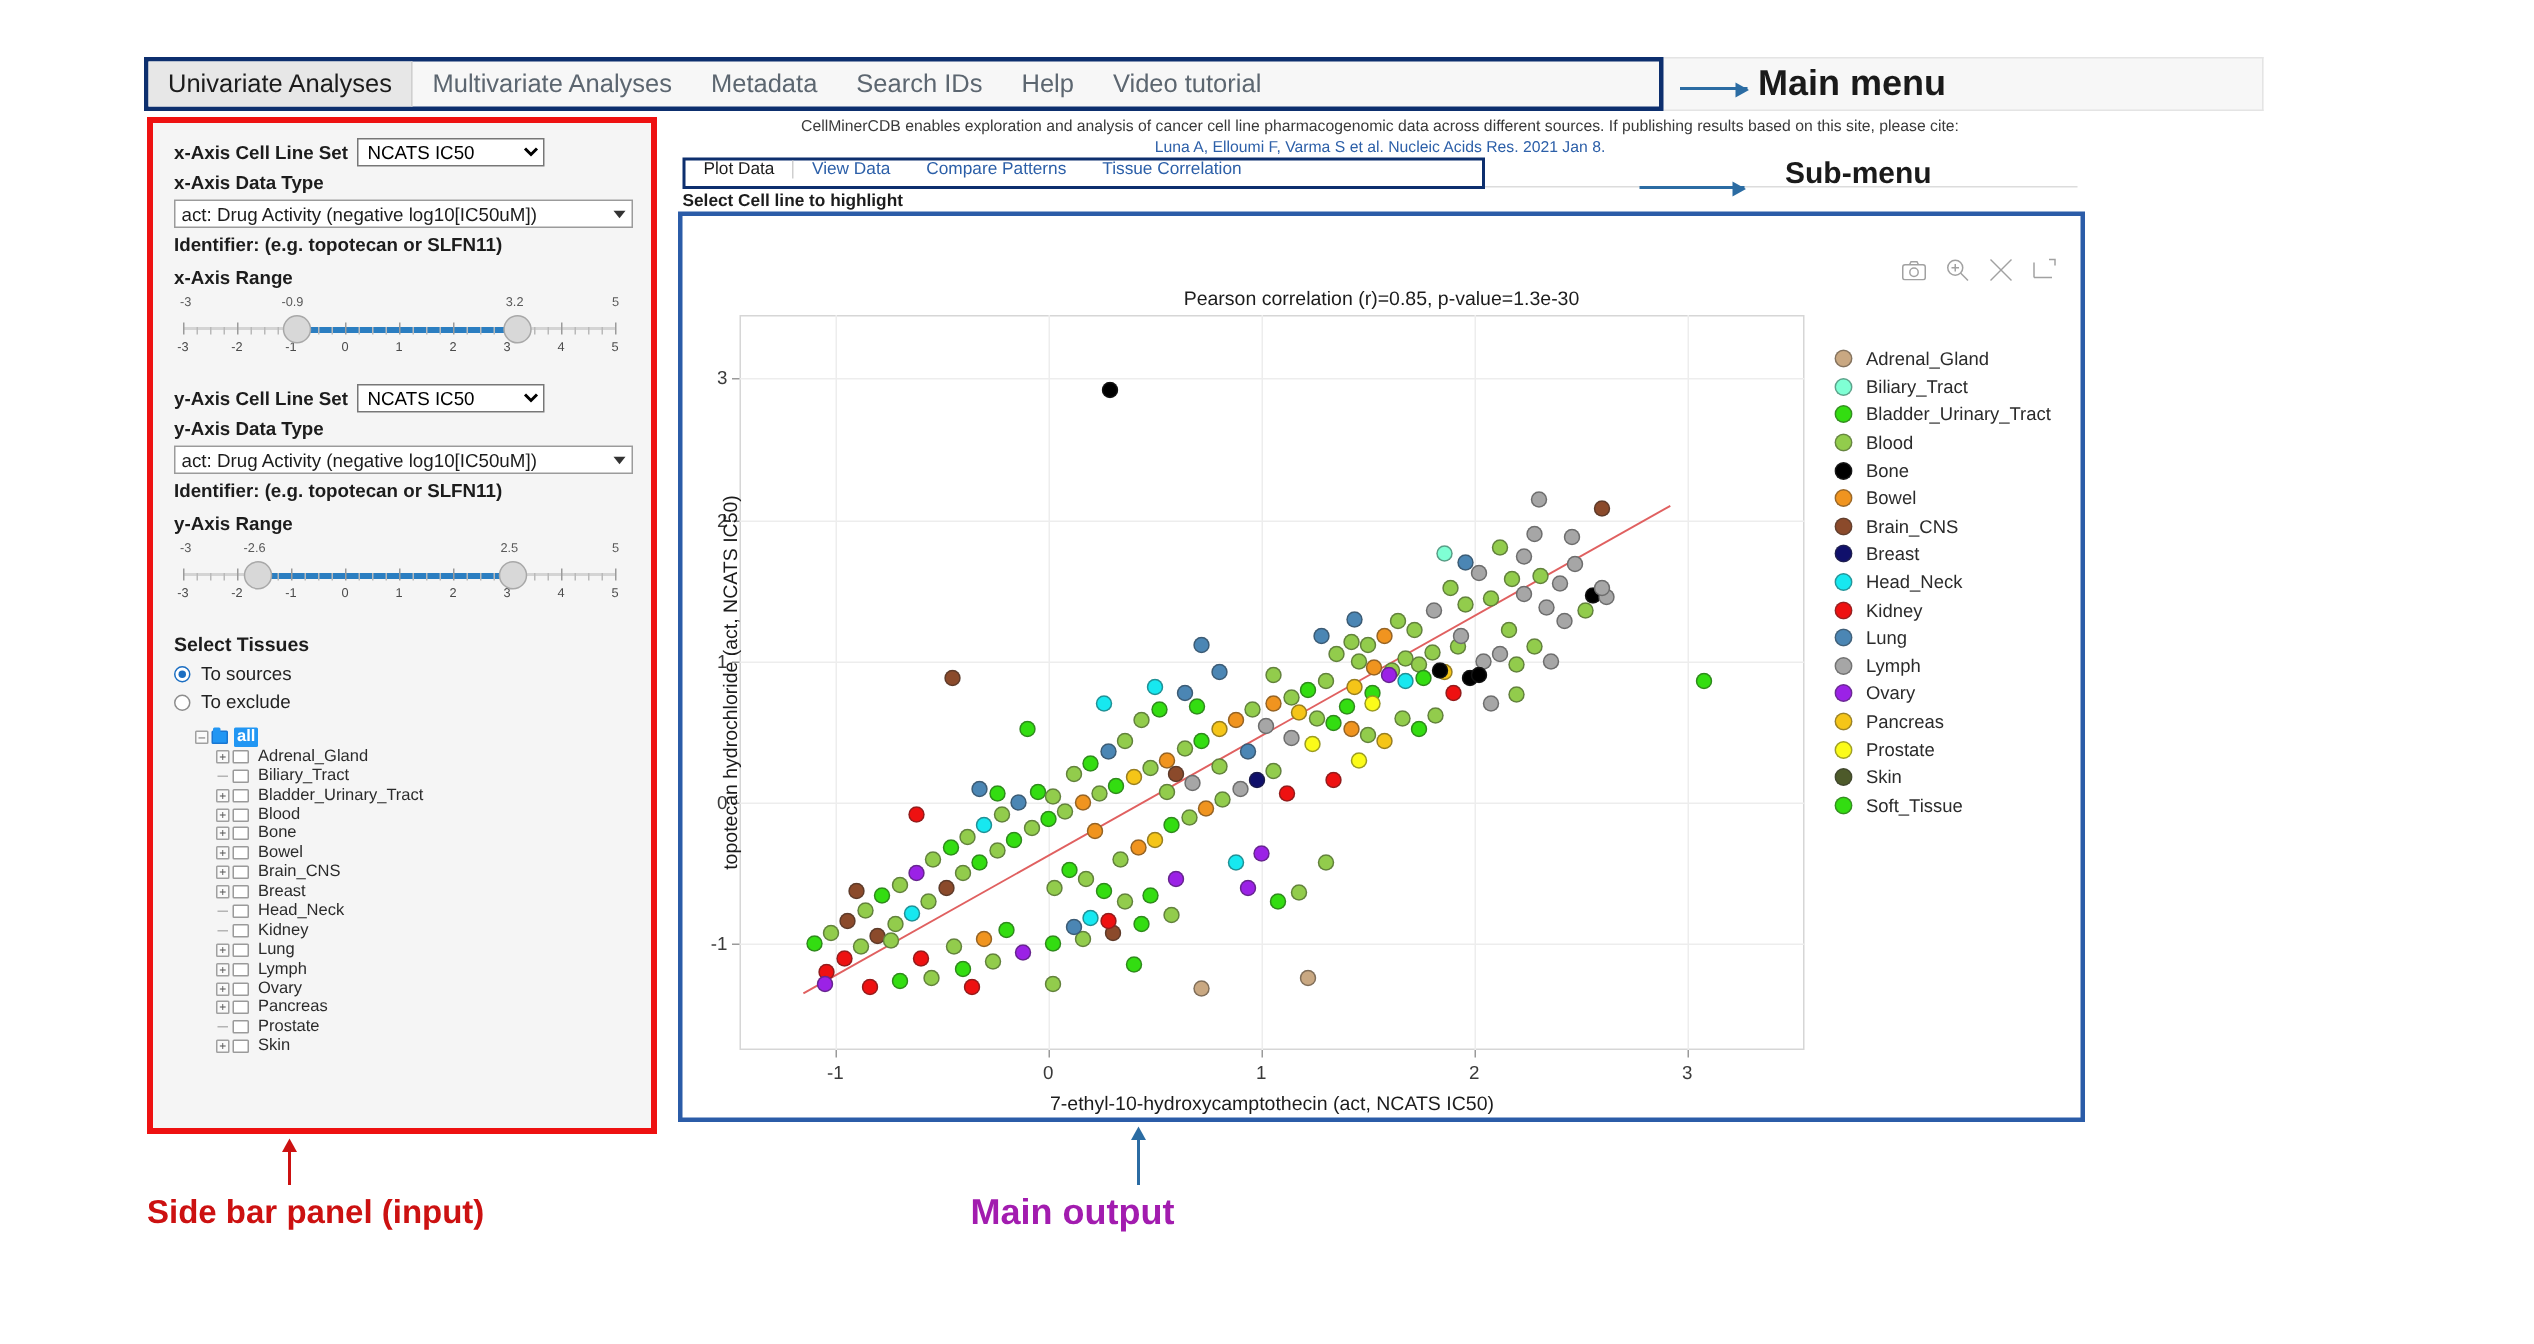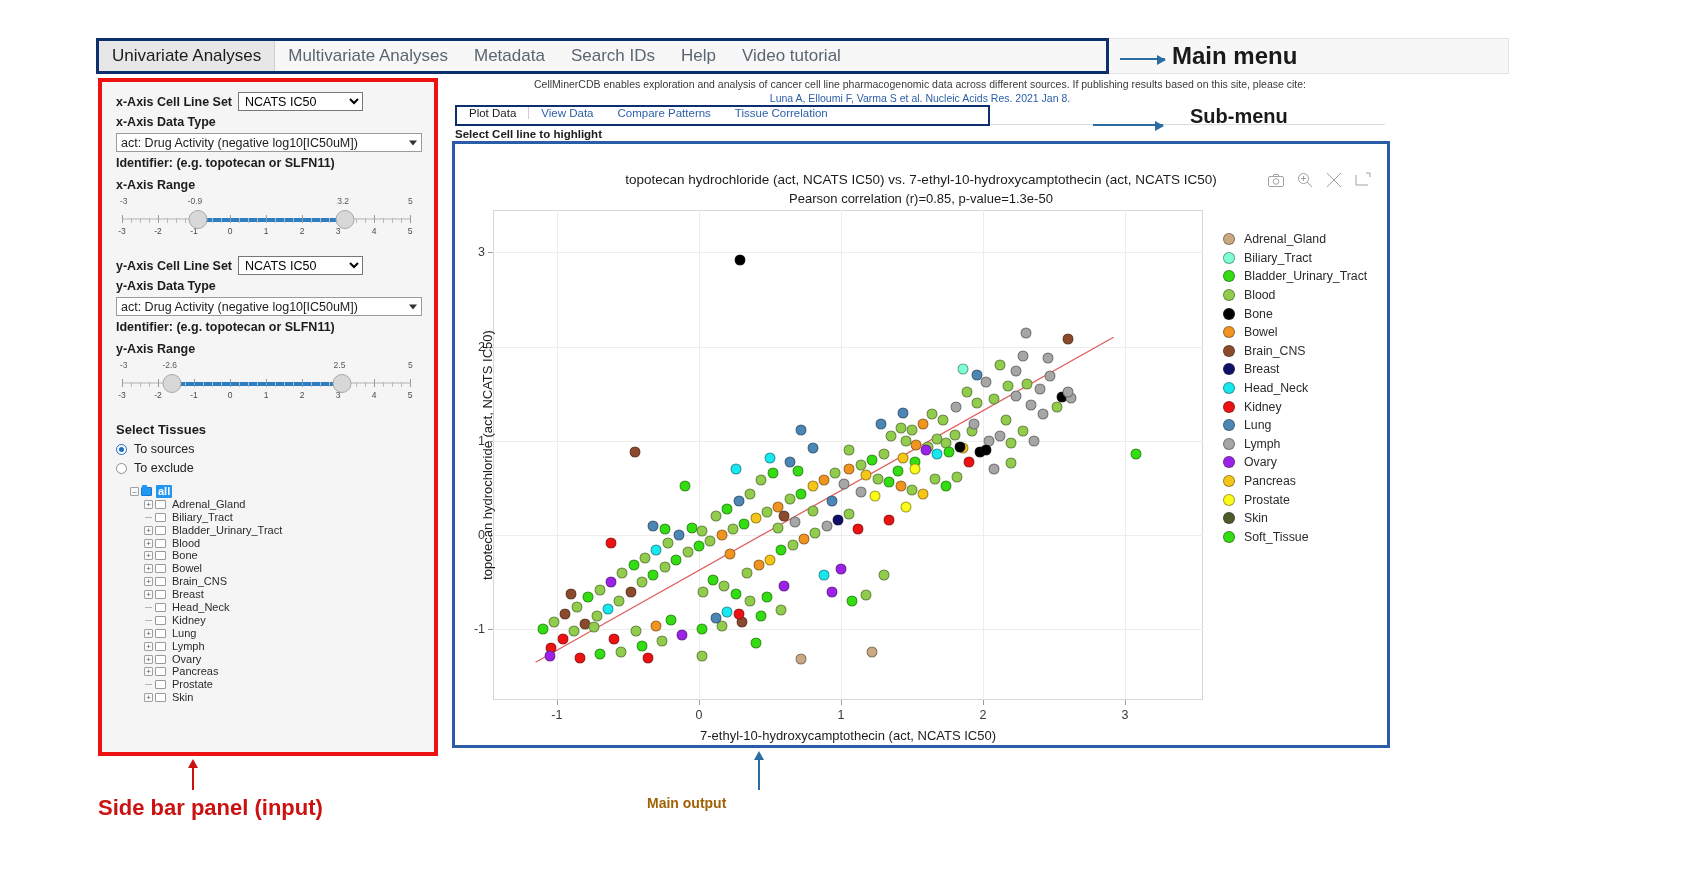--- a/index.html
+++ b/index.html
@@ -233,21 +233,21 @@
   }
   .lgrow{ display:flex; align-items:center; gap:9px; height:18.6px; }
   .lgdot{
     width:12px;height:12px;border-radius:50%; flex:0 0 auto;
     border:1px solid rgba(50,50,50,.45);
   }
   .lgtxt{ font-size:12.3px; color:#2b2b2b; white-space:nowrap; }
 
   
   #annot-sidebar-txt{ left:98px; top:795px; font-size:22px; color:#cc1111; }
-  #annot-main-txt{ left:647px; top:795px; font-size:14px; color:#a16207; }
+  #annot-main-txt{ left:647px; top:795px; font-size:24px; color:#a21caf; }
   #annot-mainmenu-txt{ left:1172px; top:42px; font-size:24px; color:#1a1a1a; }
   #annot-submenu-txt{ left:1190px; top:105px; font-size:20px; color:#1a1a1a; }
 </style>
 </head>
 <body>
 
 <div id="menu-spacer"></div>
 <div id="main-menu-wrap">
     <div class="tab active">
       <span>Univariate Analyses</span>
@@ -539,22 +539,21 @@
       </div>
   </div>
 
   
 
   
 </div>
 
 <div id="plot-panel">
 
-  <div id="plot-title">topotecan hydrochloride (act, NCATS IC50) vs. 7-ethyl-10-hydroxycamptothecin (act, NCATS IC50)</div>
-  <div id="plot-subtitle">Pearson correlation (r)=0.85, p-value=1.3e-50</div>
+  <div id="plot-subtitle">Pearson correlation (r)=0.85, p-value=1.3e-30</div>
 
   <div id="modebar">
     <span>
       <svg width="16" height="14" viewBox="0 0 16 14">
           <rect x="0.5" y="3.5" width="15" height="10" rx="1.5" fill="none" stroke="#555"></rect>
           <path d="M5 3.5 L6 1.5 H10 L11 3.5" fill="none" stroke="#555"></path>
           <circle cx="8" cy="8.5" r="2.8" fill="none" stroke="#555"></circle>
         </svg>
     </span>
     <span>

